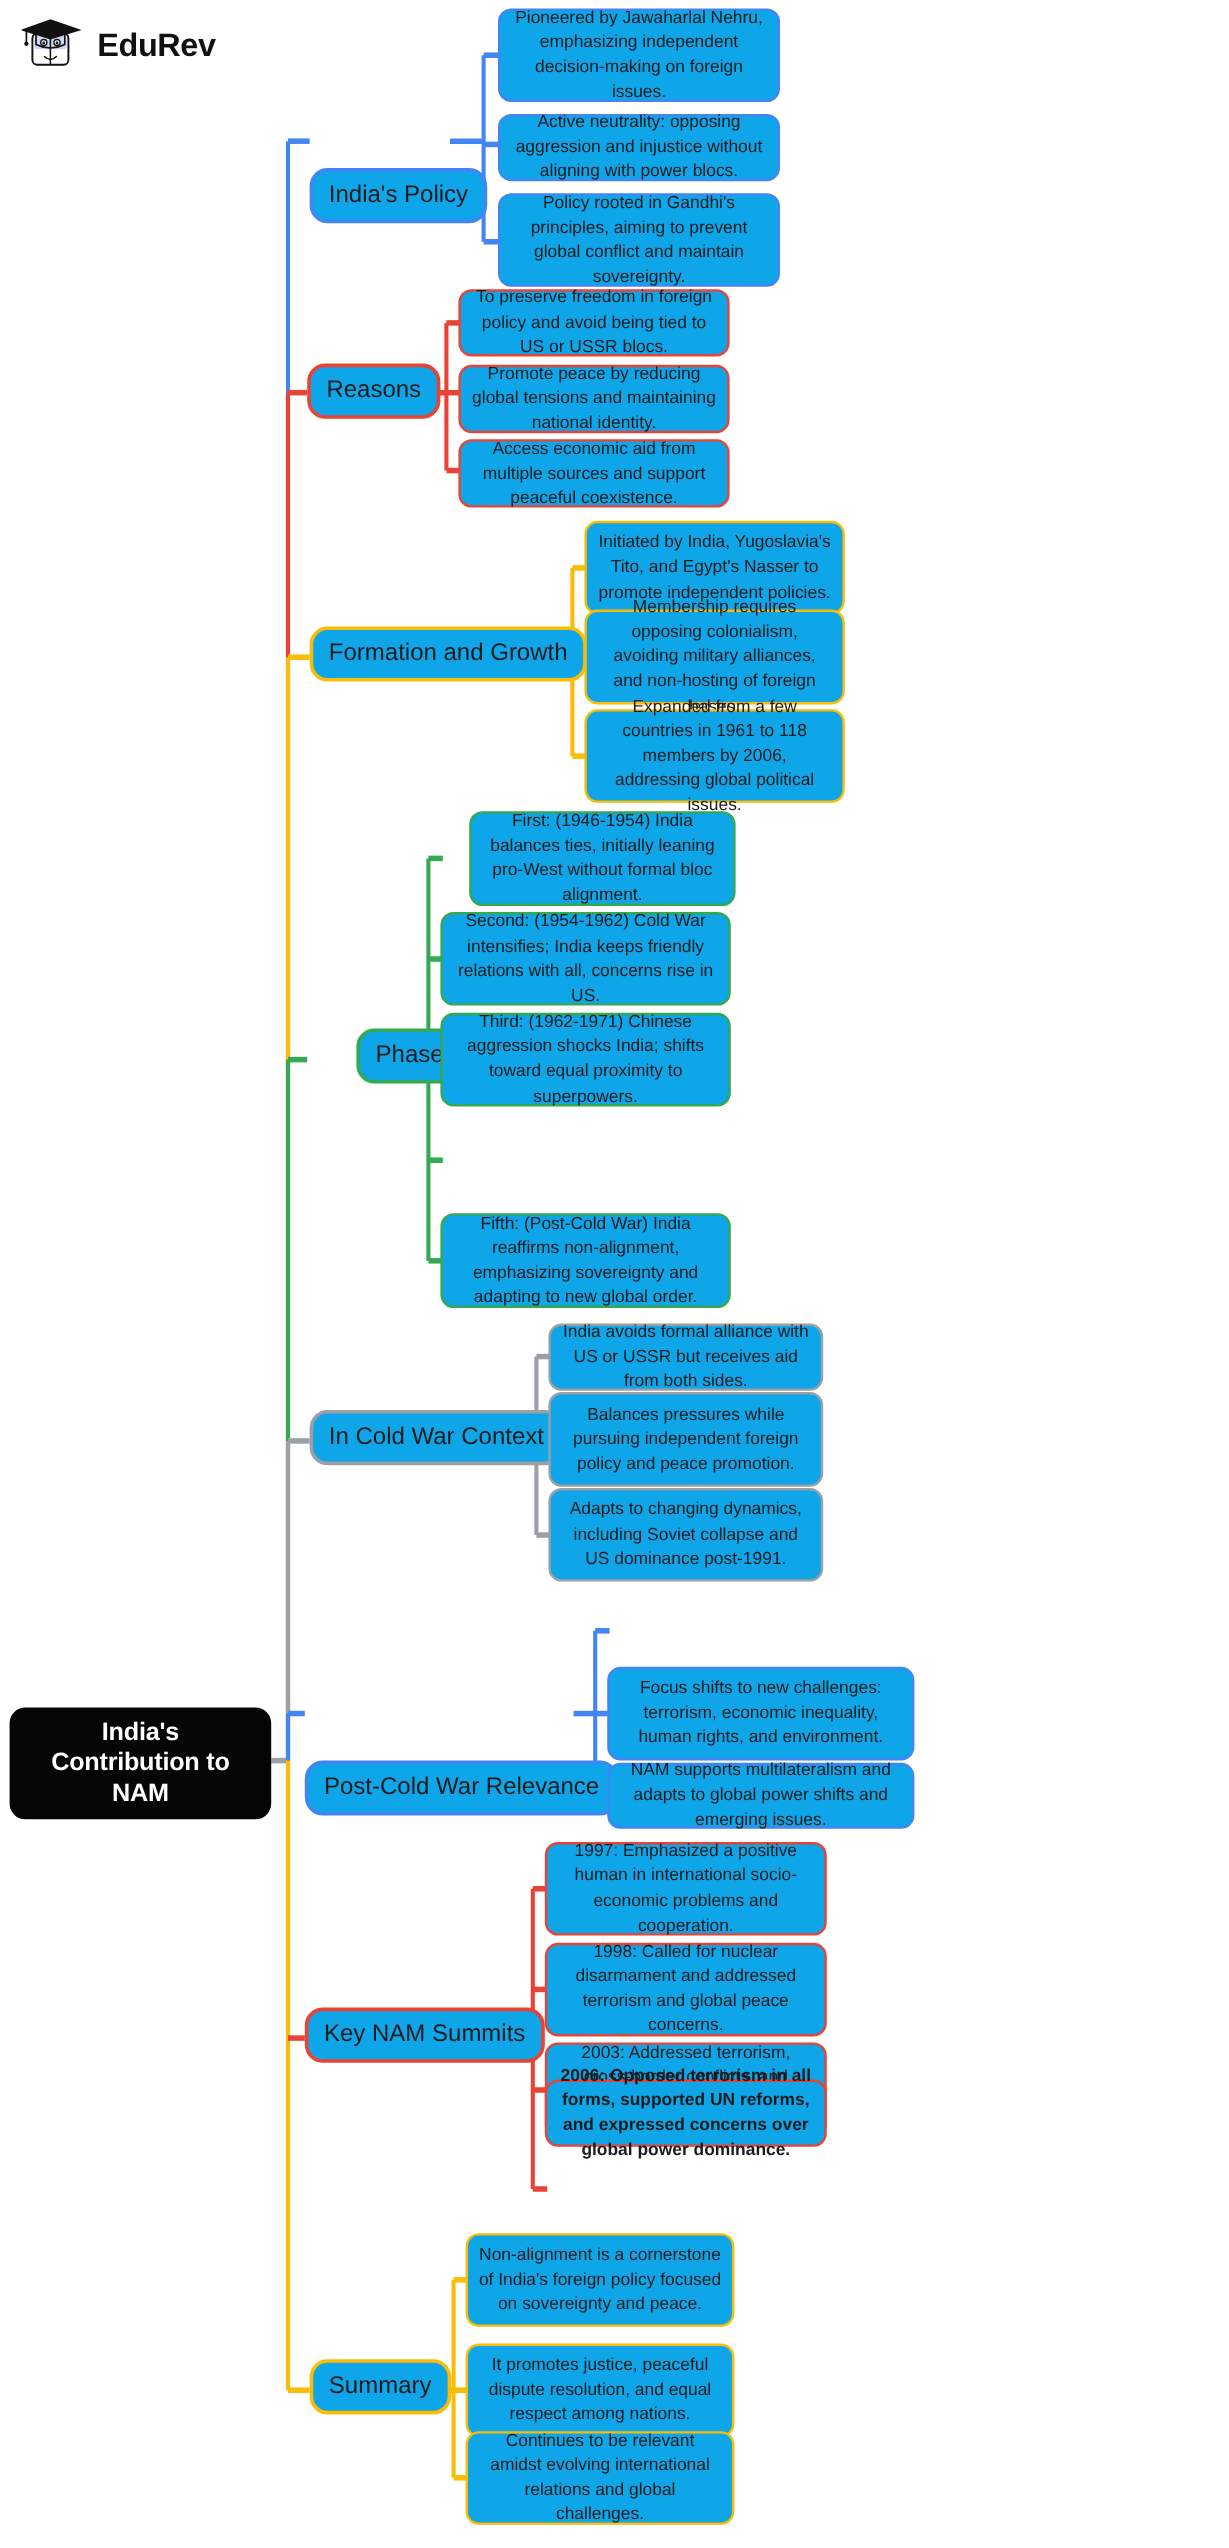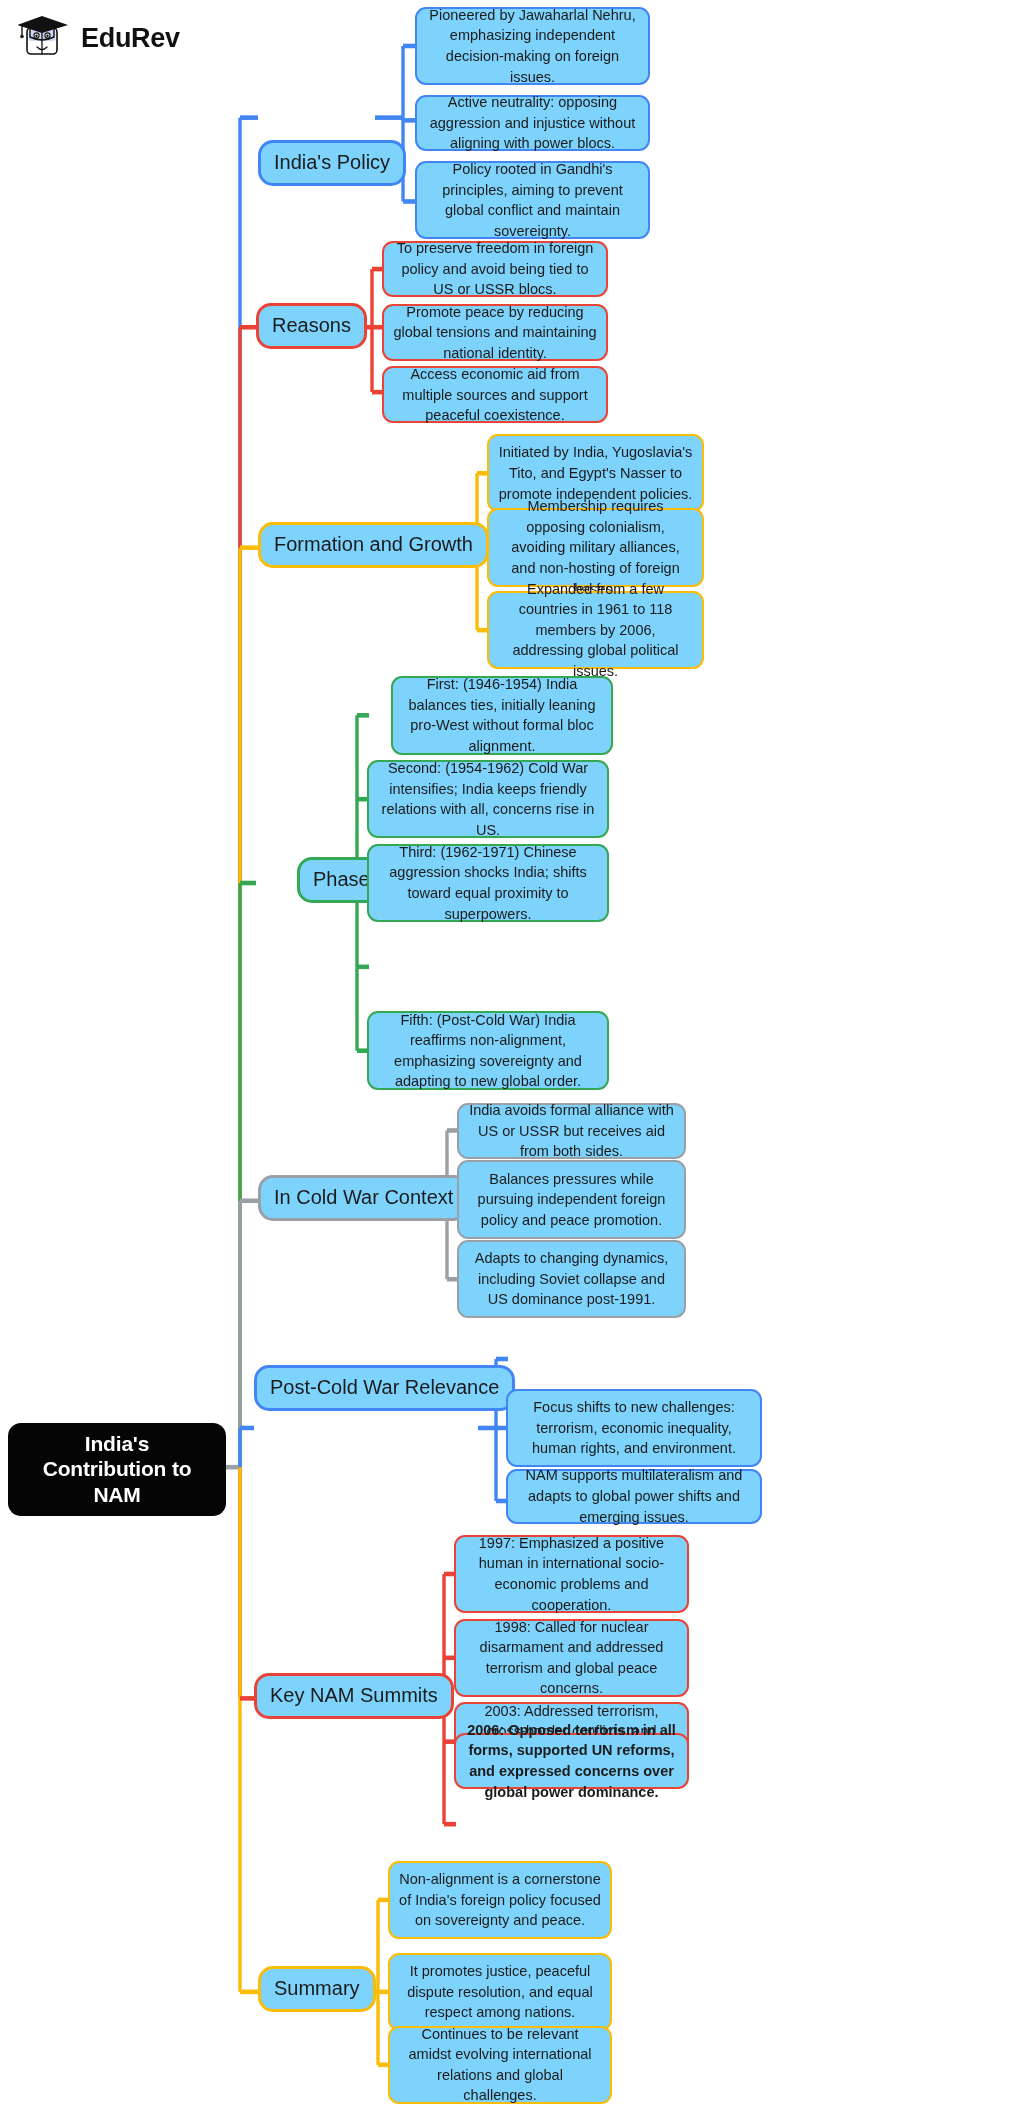--- a/index.html
+++ b/index.html
@@ -41,21 +41,21 @@
     width: 1024px; height: 2123px;
     pointer-events: none;
   }
 
   
   .node {
     position: absolute;
     display: flex;
     align-items: center;
     justify-content: center;
-    background: #7dd3fc;
+    background: #0ea5e9;
     text-align: center;
   }
 
   .root-node {
     background: #050505;
     color: #ffffff;
     font-size: 21px;
     font-weight: bold;
     border-radius: 13px;
     padding: 10px 14px;
@@ -220,21 +220,21 @@
   <div class="node leaf-node c-green" style="left: 367px; top: 759.953px; width: 242px; height: 78.4293px;">Second: (1954-1962) Cold War intensifies; India keeps friendly relations with all, concerns rise in US.</div>
   <div class="node leaf-node c-green" style="left: 367px; top: 843.791px; width: 242px; height: 78.4293px;">Third: (1962-1971) Chinese aggression shocks India; shifts toward equal proximity to superpowers.</div>
   <div class="node leaf-node c-green" style="left: 367px; top: 1011.47px; width: 242px; height: 78.4293px;">Fifth: (Post-Cold War) India reaffirms non-alignment, emphasizing sovereignty and adapting to new global order.</div>
 
   <div class="node branch-node c-gray" style="left: 258px; top: 1175.09px; padding-top: 8px; padding-bottom: 9px;">In Cold War Context</div>
 
   <div class="node leaf-node c-gray" style="left: 457px; top: 1103.42px; width: 229px; height: 55.4414px;">India avoids formal alliance with US or USSR but receives aid from both sides.</div>
   <div class="node leaf-node c-gray" style="left: 457px; top: 1160.21px; width: 229px; height: 78.4293px;">Balances pressures while pursuing independent foreign policy and peace promotion.</div>
   <div class="node leaf-node c-gray" style="left: 457px; top: 1239.99px; width: 229px; height: 78.4293px;">Adapts to changing dynamics, including Soviet collapse and US dominance post-1991.</div>
 
-  <div class="node branch-node c-blue" style="left: 254px; top: 1365px; padding-top: 8px; padding-bottom: 9px;">Post-Cold War Relevance</div>
+  <div class="node branch-node c-blue" style="left: 254px; top: 1467px; padding-top: 8px; padding-bottom: 9px;">Post-Cold War Relevance</div>
 
   <div class="node leaf-node c-blue" style="left: 506px; top: 1388.74px; width: 256px; height: 78.4293px;">Focus shifts to new challenges: terrorism, economic inequality, human rights, and environment.</div>
   <div class="node leaf-node c-blue" style="left: 506px; top: 1468.52px; width: 256px; height: 55.4414px;">NAM supports multilateralism and adapts to global power shifts and emerging issues.</div>
 
   <div class="node branch-node c-red" style="left: 254px; top: 1672.71px; padding-top: 8px; padding-bottom: 9px;">Key NAM Summits</div>
 
   <div class="node leaf-node c-red" style="left: 454px; top: 1534.78px; width: 235px; height: 78.4293px;">1997: Emphasized a positive human in international socio-economic problems and cooperation.</div>
   <div class="node leaf-node c-red" style="left: 454px; top: 1618.62px; width: 235px; height: 78.4293px;">1998: Called for nuclear disarmament and addressed terrorism and global peace concerns.</div>
   <div class="node leaf-node c-red" style="left: 454px; top: 1702.46px; width: 235px; height: 78.4293px;">2003: Addressed terrorism, cross-border conflicts, and reaffirmed commitment to NAM principles.</div>
   <div class="node leaf-node c-red" style="left: 454px; top: 1733px; width: 235px; height: 56px; font-weight: bold;">2006: Opposed terrorism in all forms, supported UN reforms, and expressed concerns over global power dominance.</div>

